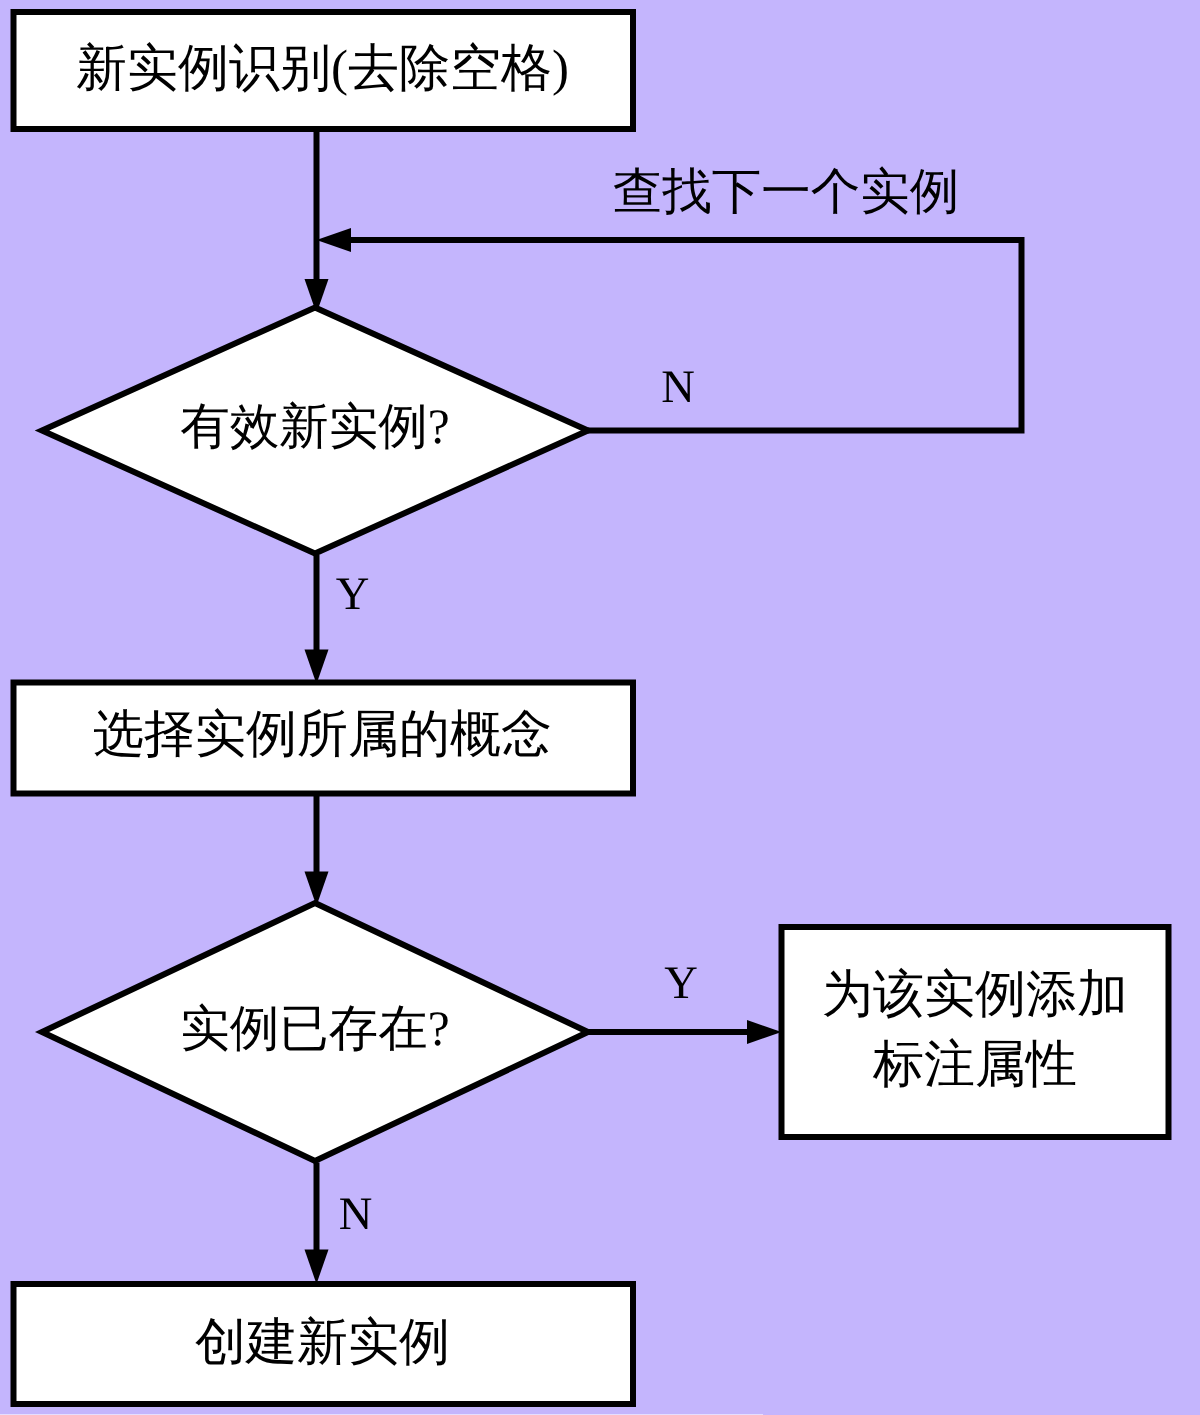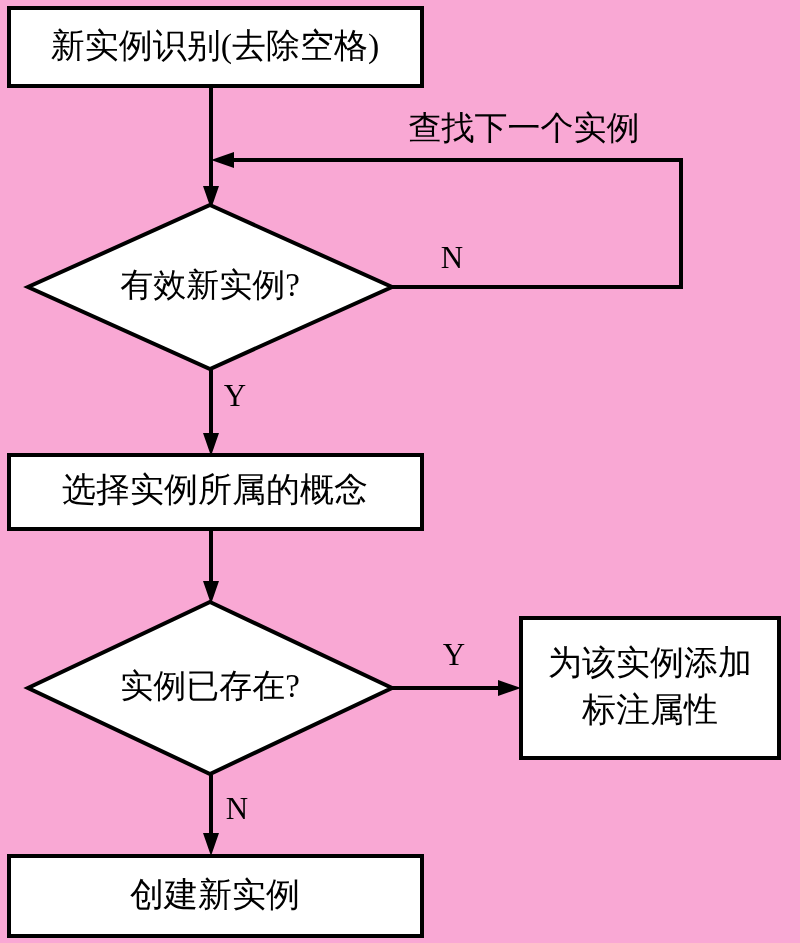--- a/index.html
+++ b/index.html
@@ -7,21 +7,21 @@
     padding: 0;
     background: #ffffff;
   }
   body {
     font-family: "Liberation Serif", "DejaVu Serif", serif;
   }
   #flowchart-root {
     position: relative;
     width: 800px;
     height: 943px;
-    background: #f9a8d4;
+    background: #c4b5fd;
     overflow: hidden;
   }
   #flow-svg {
     position: absolute;
     left: 0;
     top: 0;
     width: 800px;
     height: 943px;
   }
   .node-text {

